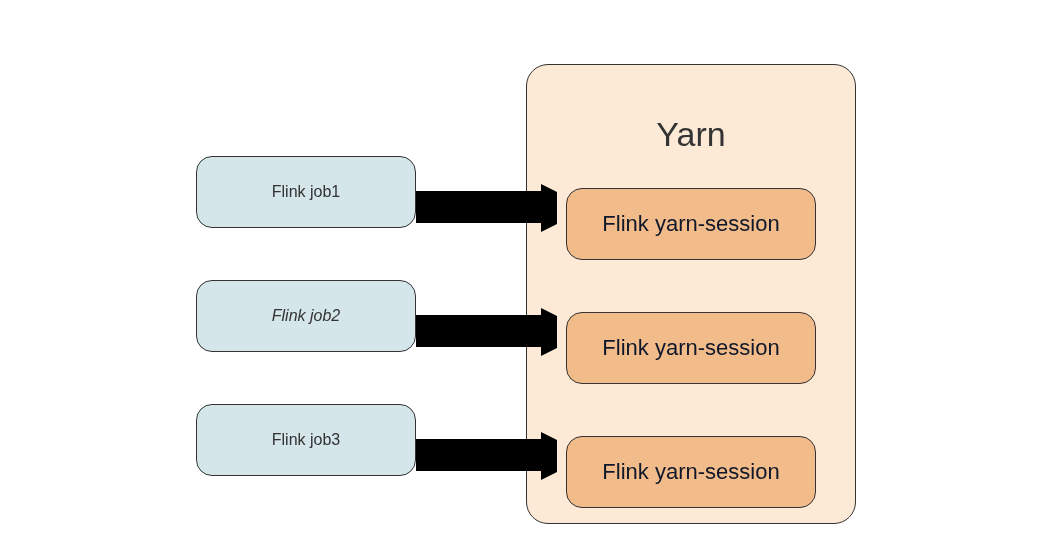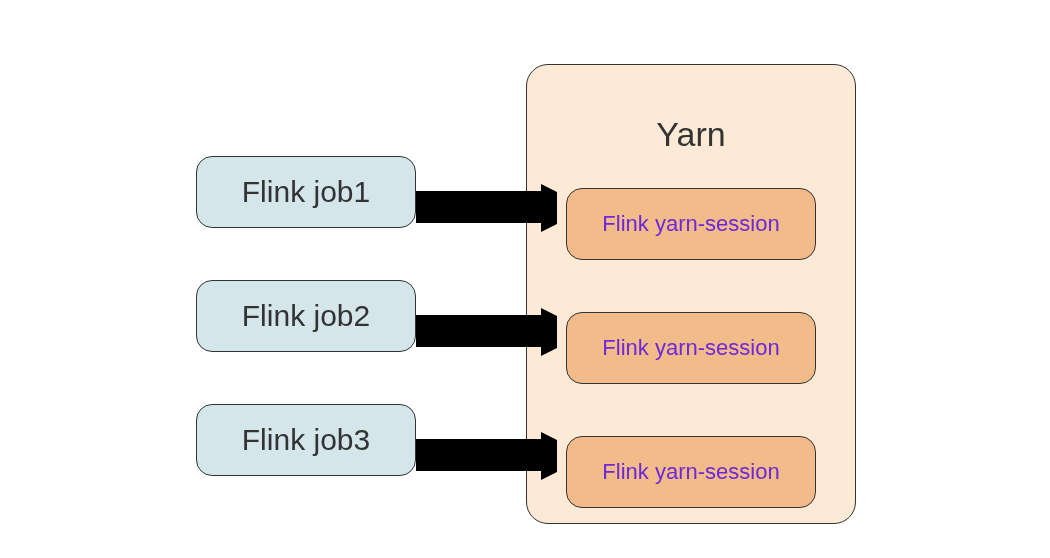--- a/index.html
+++ b/index.html
@@ -17,21 +17,21 @@
     .job-box {
       position: absolute;
       width: 220px;
       height: 72px;
       background: #d4e6ea;
       border: 1px solid #333;
       border-radius: 16px;
       display: flex;
       align-items: center;
       justify-content: center;
-      font-size: 30px;
+      font-size: 16px;
       color: #333;
     }
     .yarn-container {
       position: absolute;
       left: 510px;
       top: 48px;
       width: 330px;
       height: 460px;
       background: #fce9d6;
       border: 1px solid #333;
@@ -48,21 +48,21 @@
       width: 250px;
       height: 72px;
       background: #f2bb8a;
       border: 1px solid #333;
       border-radius: 16px;
       margin: 0 auto 52px auto;
       display: flex;
       align-items: center;
       justify-content: center;
       font-size: 22px;
-      color: #6d28d9;
+      color: #0f172a;
     }
     .arrow-line {
       position: absolute;
       height: 3px;
       background: #000;
     }
     .arrow-head {
       position: absolute;
       width: 0;
       height: 0;
@@ -71,21 +71,21 @@
       border-left: 16px solid #000;
     }
   </style>
 </head>
 <body>
 
 <div class="job-box" style="left:180px; top:140px;">
   <span>Flink job1</span>
 </div>
 
-<div class="job-box" style="left:180px; top:264px;">
+<div class="job-box" style="left:180px; top:264px;font-style:italic;">
   <span>Flink job2</span>
 </div>
 
 <div class="job-box" style="left:180px; top:388px;text-align:center;">
   <span>Flink job3</span>
 </div>
 
 <div class="yarn-container">
   <div class="yarn-title">Yarn</div>
   <div class="session-box">

